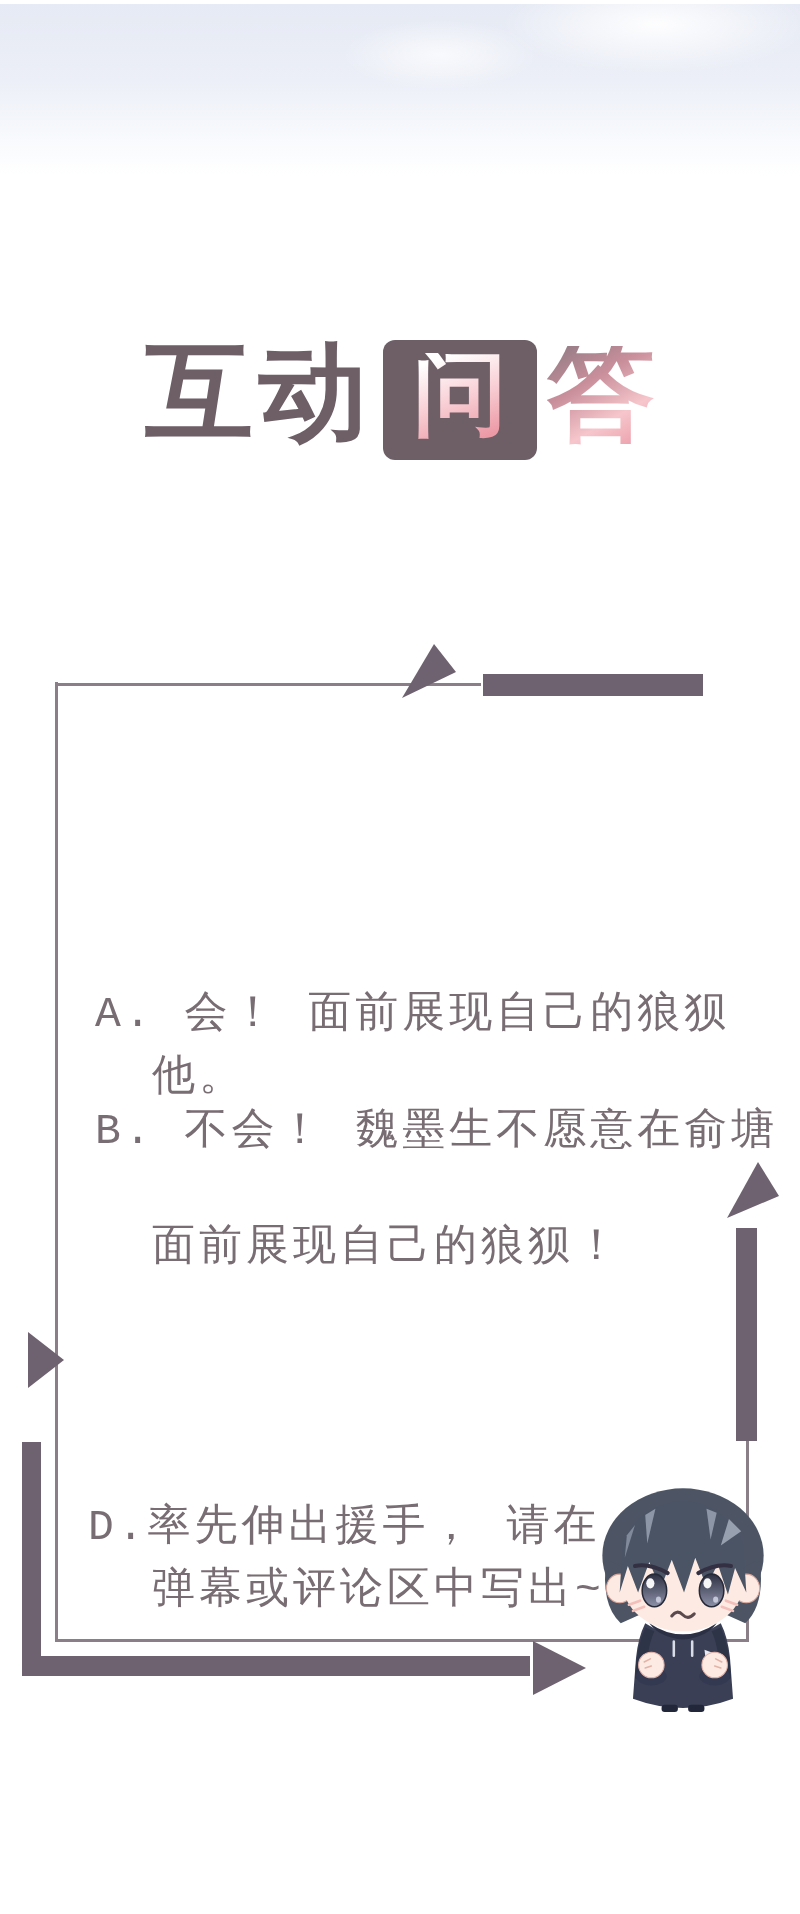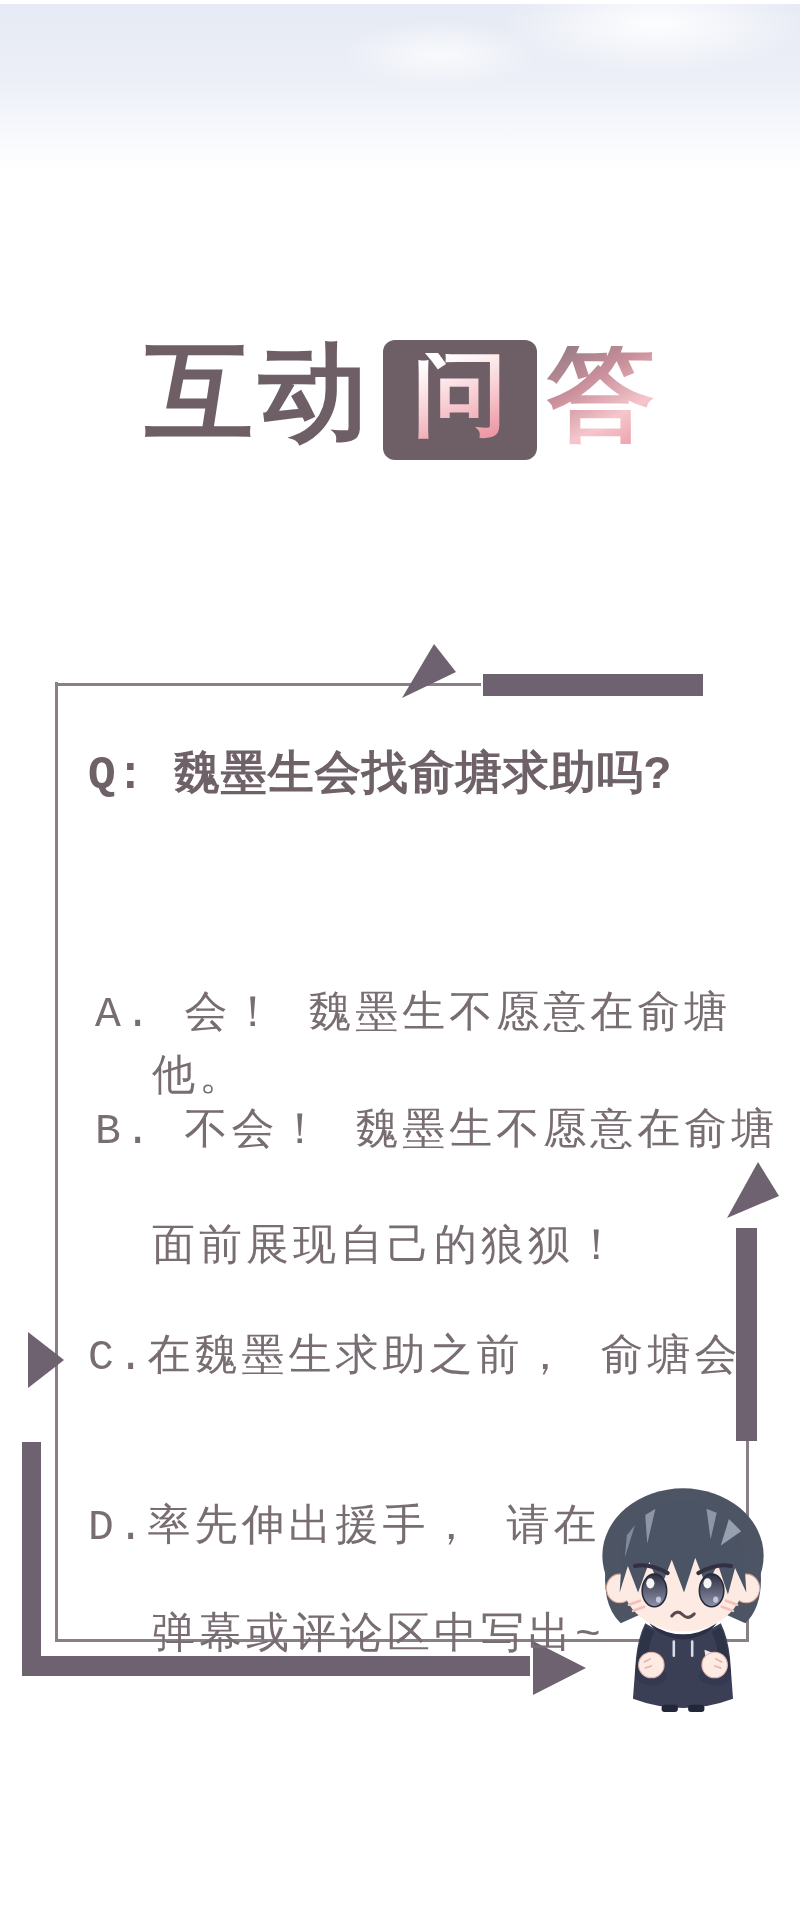--- a/index.html
+++ b/index.html
@@ -87,32 +87,30 @@
   <svg class="tri" style="left:26px;top:1326px;" width="40" height="60">
     <polygon points="2,2 38,30 2,58" fill="#6f6270"></polygon>
   </svg>
 
   <div class="thick" style="left:22px;top:1438px;width:19px;height:234px;"></div>
   <div class="thick" style="left:22px;top:1652px;width:508px;height:20px;"></div>
   <svg class="tri" style="left:531px;top:1634px;" width="58" height="60">
     <polygon points="2,3 55,30 2,57" fill="#6f6270"></polygon>
   </svg>
 
-  <div class="question">Q: 魏墨生会找俞塘求助吗?</div>
 
-  <div class="opt-line" style="left:95px;top:985px;">A. 会！ 魏墨生不愿意在俞塘</div>
+  <div class="opt-line" style="left:95px;top:985px;">A. 会！ 面前展现自己的狼狈</div>
   <div class="opt-line" style="left:152px;top:1048px;">他。</div>
 
   <div class="opt-line" style="left:95px;top:1102px;">B. 不会！ 魏墨生不愿意在俞塘</div>
   <div class="opt-line" style="left:152px;top:1218px;text-align:right;">面前展现自己的狼狈！</div>
 
-  <div class="opt-line" style="left:88px;top:1328px;">C.在魏墨生求助之前， 俞塘会</div>
 
   <div class="opt-line" style="left:88px;top:1498px;">D.率先伸出援手， 请在</div>
-  <div class="opt-line" style="left:152px;top:1606px;">弹幕或评论区中写出~</div>
+  <div class="opt-line" style="left:152px;top:1561px;">弹幕或评论区中写出~</div>
 
   <svg class="chibi" viewBox="0 0 190 235">
     <defs>
       <linearGradient id="eyeGrad" x1="0" y1="0" x2="0" y2="1">
         <stop offset="0" stop-color="#2e3142"></stop>
         <stop offset="1" stop-color="#8d91a9"></stop>
       </linearGradient>
     </defs>
 
     <ellipse cx="95" cy="82" rx="79" ry="66" fill="#4d5565"></ellipse>

